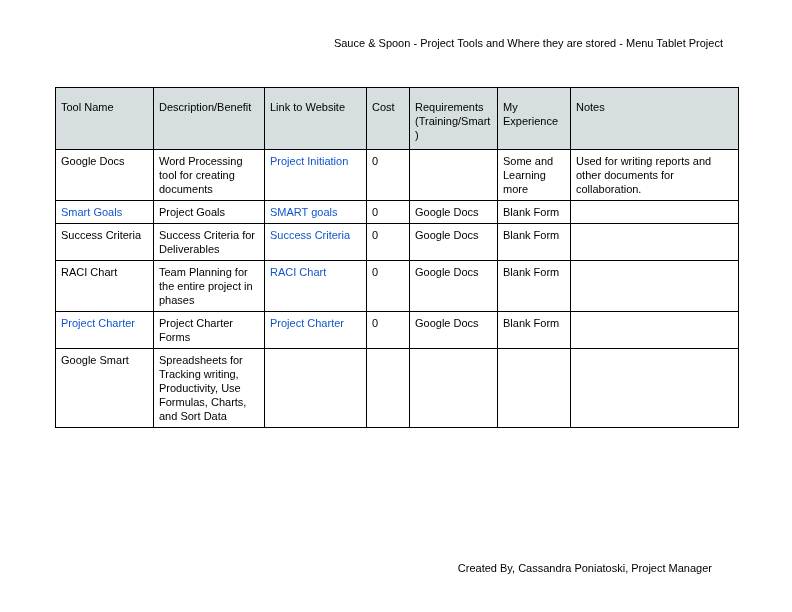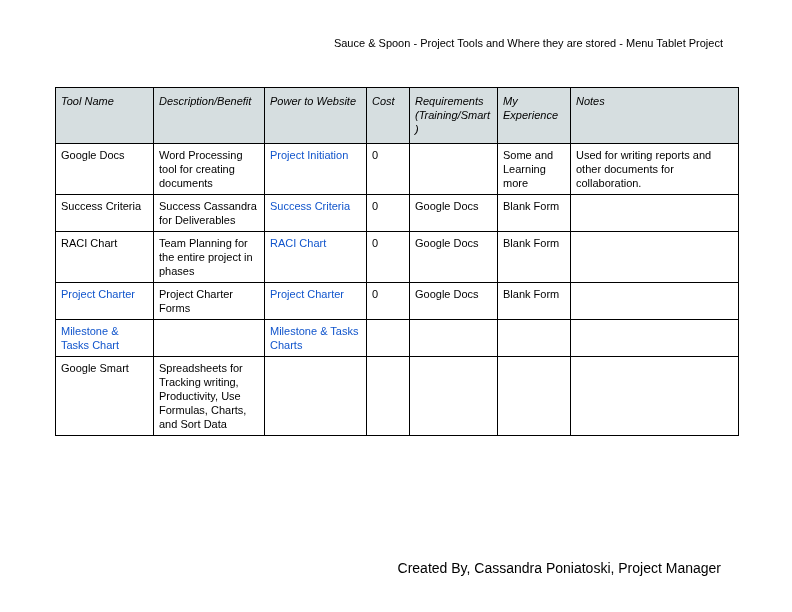--- a/index.html
+++ b/index.html
@@ -40,31 +40,30 @@
   .tools-table th, .tools-table td {
     border: 1px solid var(--border-color);
     vertical-align: top;
     text-align: left;
     padding: 4px 5px;
     overflow-wrap: break-word;
   }
   .tools-table th {
     background: var(--header-bg);
     font-weight: normal;
-    padding: 6px 5px 7px 5px;
-    font-style: italic;
+    padding: 12px 5px 7px 5px;
   }
   .doc-link {
     color: var(--link-color);
     cursor: pointer;
   }
   .doc-footer {
     position: absolute;
-    top: 561px; right: 71px;
-    font-size: 14px;
+    top: 561px; right: 80px;
+    font-size: 11px;
     line-height: 14px;
     white-space: nowrap;
   }
 </style>
 </head>
 <body>
 
 <div class="page">
 
   <div class="doc-title">Sauce &amp; Spoon - Project Tools and Where they are stored - Menu Tablet Project</div>
@@ -76,40 +75,49 @@
       <col style="width:102px">
       <col style="width:43px">
       <col style="width:88px">
       <col style="width:73px">
       <col style="width:168px">
     </colgroup>
     <thead>
       <tr>
         <th>Tool Name</th>
         <th>Description/Benefit</th>
-        <th>Power to Website</th>
+        <th>Link to Website</th>
         <th>Cost</th>
         <th>Requirements (Training/Smart)</th>
         <th>My Experience</th>
         <th>Notes</th>
       </tr>
     </thead>
     <tbody>
         <tr>
           <td><span>Google Docs</span></td>
           <td><span>Word Processing tool for creating documents</span></td>
           <td><span class="doc-link">Project Initiation</span></td>
           <td><span>0</span></td>
           <td></td>
           <td><span>Some and Learning more</span></td>
           <td><span>Used for writing reports and other documents for collaboration.</span></td>
         </tr>
         <tr>
+          <td><span class="doc-link">Smart Goals</span></td>
+          <td><span>Project Goals</span></td>
+          <td><span class="doc-link">SMART goals</span></td>
+          <td><span>0</span></td>
+          <td><span>Google Docs</span></td>
+          <td><span>Blank Form</span></td>
+          <td></td>
+        </tr>
+        <tr>
           <td><span>Success Criteria</span></td>
-          <td><span>Success Cassandra for Deliverables</span></td>
+          <td><span>Success Criteria for Deliverables</span></td>
           <td><span class="doc-link">Success Criteria</span></td>
           <td><span>0</span></td>
           <td><span>Google Docs</span></td>
           <td><span>Blank Form</span></td>
           <td></td>
         </tr>
         <tr>
           <td><span>RACI Chart</span></td>
           <td><span>Team Planning for the entire project in phases</span></td>
           <td><span class="doc-link">RACI Chart</span></td>
@@ -121,29 +129,20 @@
         <tr>
           <td><span class="doc-link">Project Charter</span></td>
           <td><span>Project Charter Forms</span></td>
           <td><span class="doc-link">Project Charter</span></td>
           <td><span>0</span></td>
           <td><span>Google Docs</span></td>
           <td><span>Blank Form</span></td>
           <td></td>
         </tr>
         <tr>
-          <td><span class="doc-link">Milestone &amp; Tasks Chart</span></td>
-          <td></td>
-          <td><span class="doc-link">Milestone &amp; Tasks Charts</span></td>
-          <td></td>
-          <td></td>
-          <td></td>
-          <td></td>
-        </tr>
-        <tr>
           <td><span>Google Smart</span></td>
           <td><span>Spreadsheets for Tracking writing, Productivity, Use Formulas, Charts, and Sort Data</span></td>
           <td></td>
           <td></td>
           <td></td>
           <td></td>
           <td></td>
         </tr>
       </tbody>
   </table>

